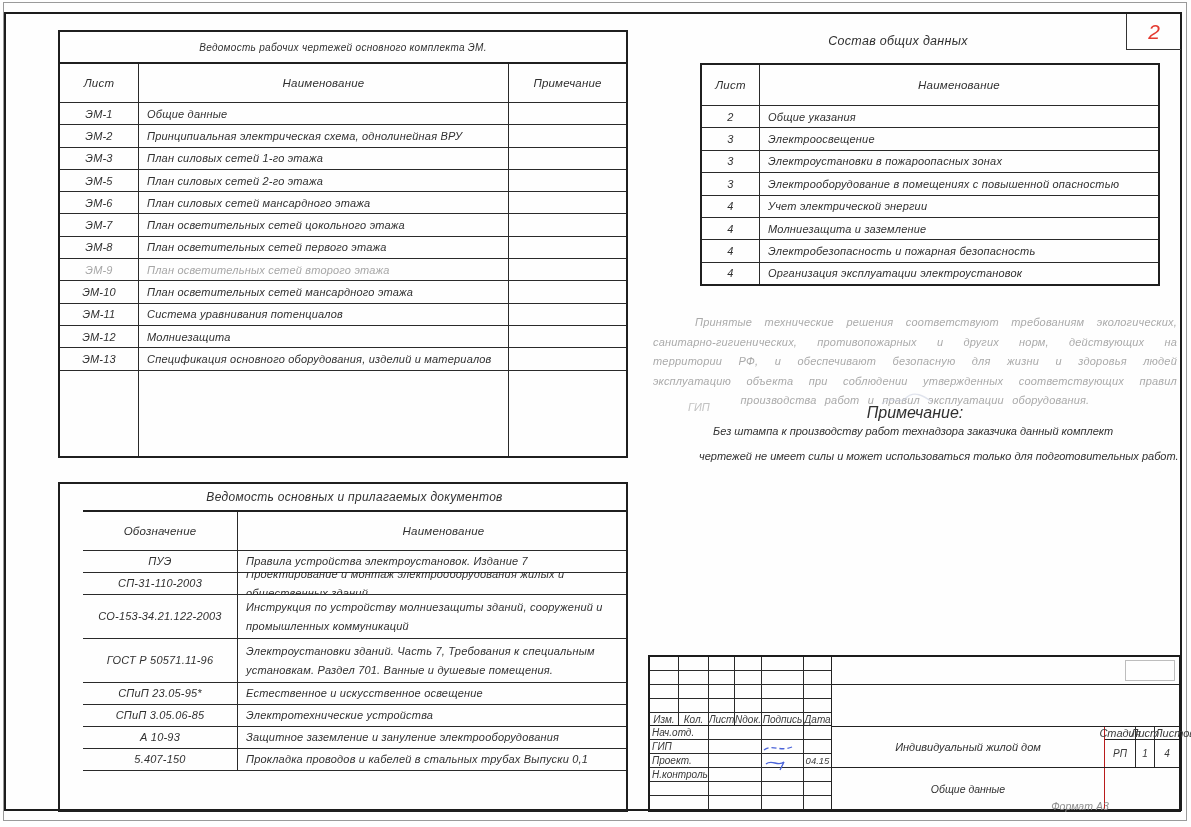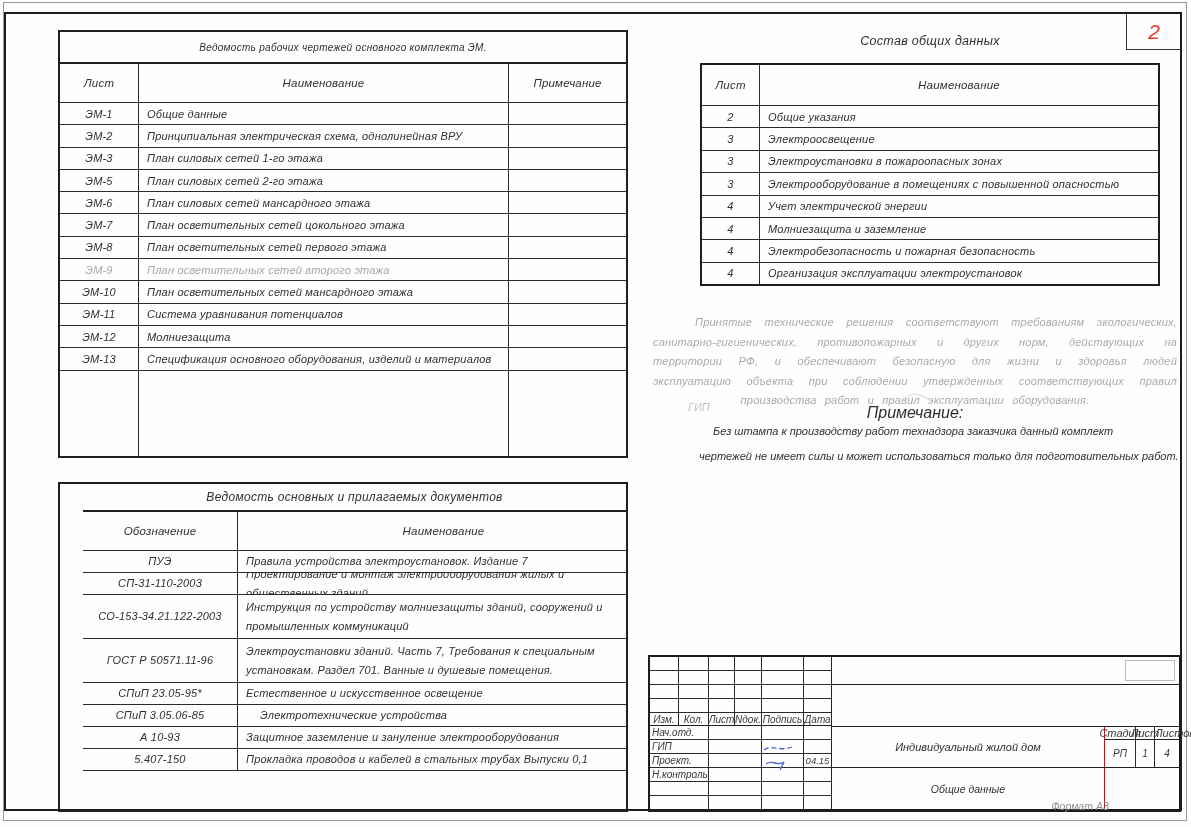--- a/index.html
+++ b/index.html
@@ -39,21 +39,21 @@
   .t1 .rrow { height:22.3px; }
   .t1 .fill { height:86px; }
 
   .t2 { left:58px; top:482px; width:570px;padding-left:23px; }
   .t2 .tr { grid-template-columns:155px 411px; }
   .t2 .t-title { height:26px; font-size:12px; }
   .t2 .hrow { height:40px; }
   .t2 .td { line-height:19px; }
   .t2 .fill { height:40px; grid-template-columns:1fr; }
 
-  .t3-caption { position:absolute; left:700px; top:34px; width:460px;
+  .t3-caption { position:absolute; left:668px; top:34px; width:460px;
     text-align:center; font-size:12.5px; letter-spacing:.3px; }
   .t3 { left:700px; top:63px; width:460px; }
   .t3 .tr { grid-template-columns:58px 398px; }
   .t3 .hrow { height:40px; }
   .t3 .rrow { height:22.4px; }
 
   
   .statement { position:absolute; left:653px; top:313px; width:524px;
     font-size:11px; line-height:19.5px; color:#aaaaaa;
     text-align:justify; text-align-last:center; text-indent:42px;
@@ -213,21 +213,21 @@
         <div class="td">Инструкция по устройству молниезащиты зданий, сооружений и промышленных коммуникаций</div>
       </div>
         <div class="tr" style="height: 44px;">
         <div class="td center">ГОСТ Р 50571.11-96</div>
         <div class="td">Электроустановки зданий. Часть 7, Требования к специальным установкам. Раздел 701. Ванные и душевые помещения.</div>
       </div>
         <div class="tr" style="height: 22px;">
         <div class="td center">СПиП 23.05-95*</div>
         <div class="td">Естественное и искусственное освещение</div>
       </div>
-        <div class="tr" style="height: 22px; gap: 14px;">
+        <div class="tr" style="height: 22px;">
         <div class="td center">СПиП 3.05.06-85</div>
         <div class="td">Электротехнические устройства</div>
       </div>
         <div class="tr" style="height: 22px;">
         <div class="td center">А 10-93</div>
         <div class="td">Защитное заземление и зануление электрооборудования</div>
       </div>
         <div class="tr" style="height: 22px;">
         <div class="td center">5.407-150</div>
         <div class="td">Прокладка проводов и кабелей в стальных трубах  Выпуски 0,1</div>

